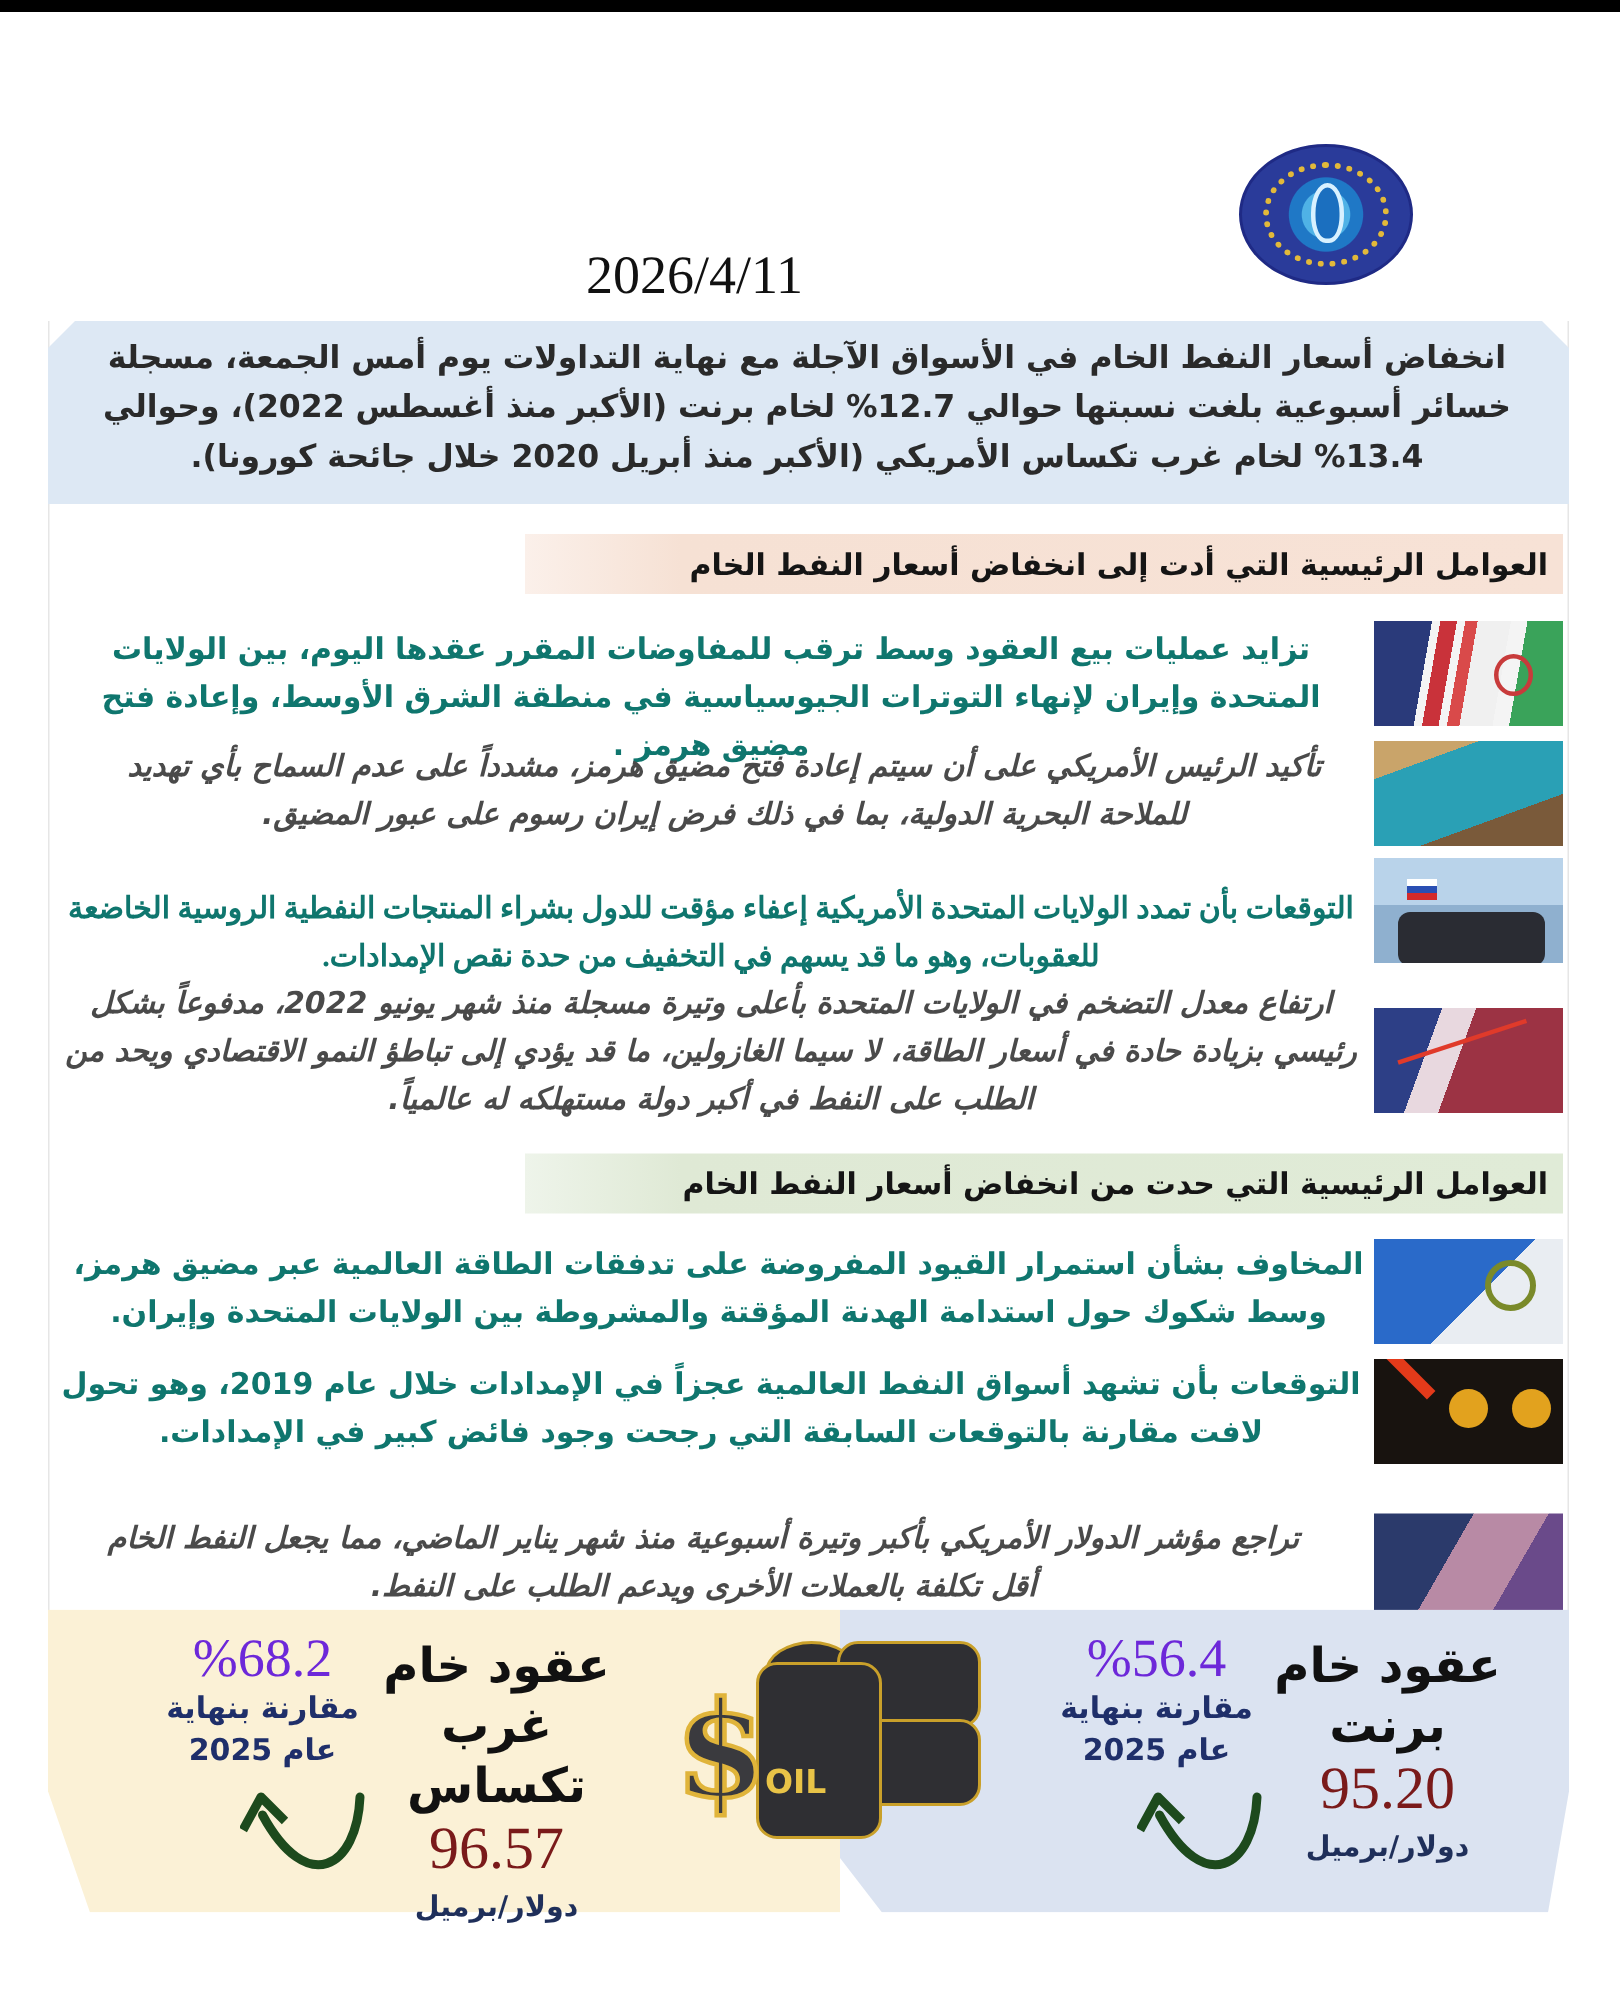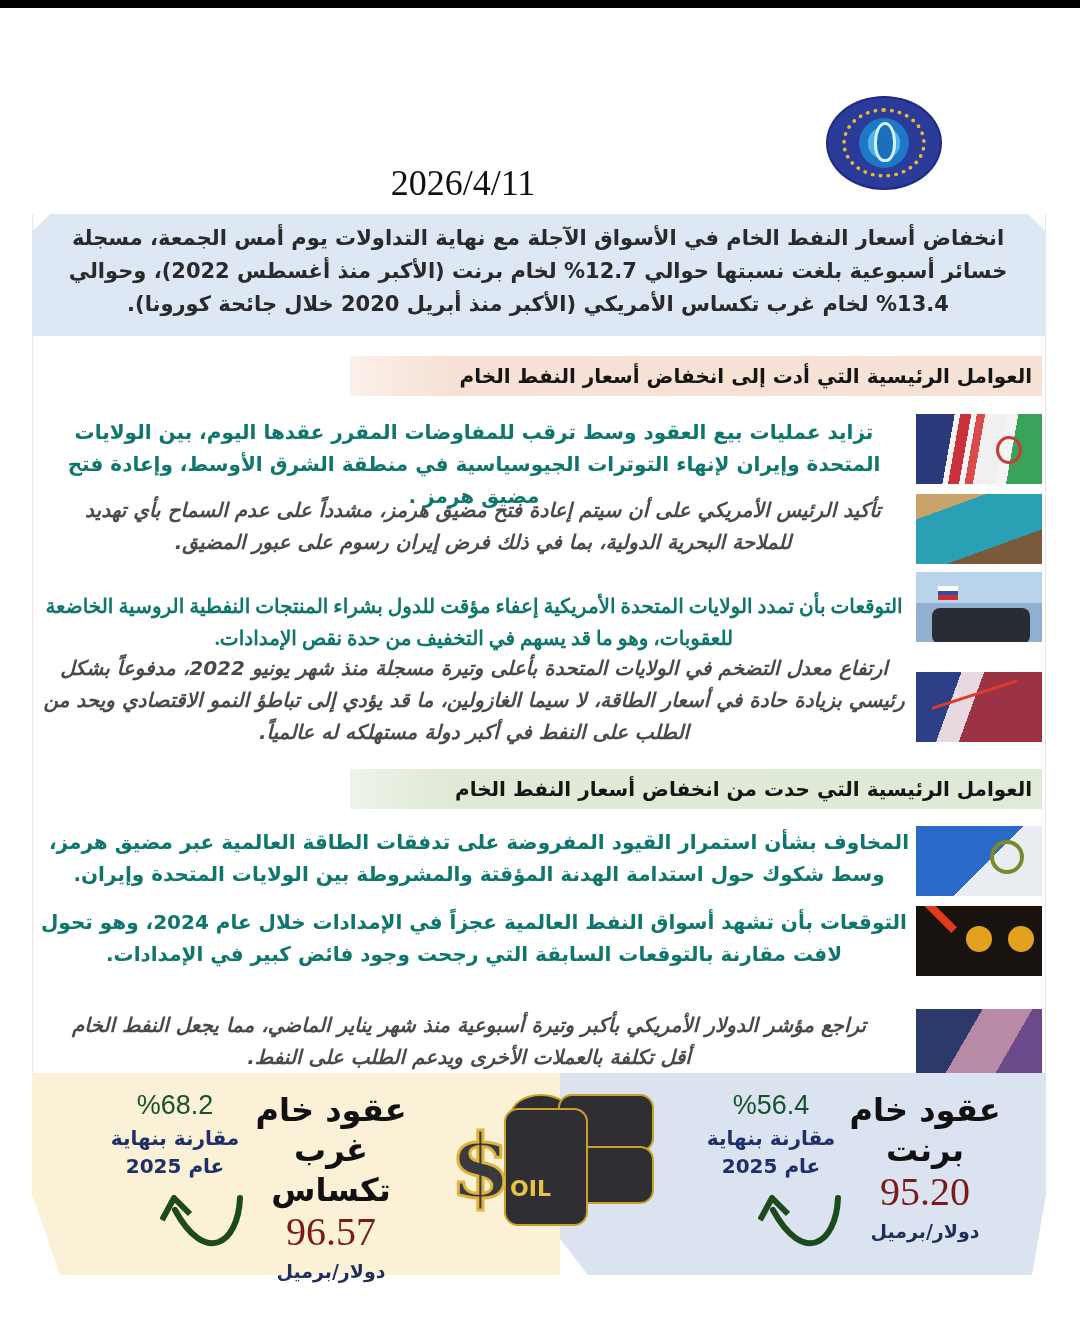--- a/index.html
+++ b/index.html
@@ -63,21 +63,21 @@
   .price-left { position: absolute; left: 32px; top: 1073px; width: 528px; height: 202px; background: #fbf1d6;
                 clip-path: polygon(0 0, 100% 0, 100% 100%, 28px 100%, 0 60%); }
   .price-right { position: absolute; left: 560px; top: 1073px; width: 486px; height: 202px; background: #dbe3f1;
                  clip-path: polygon(0 0, 100% 0, 100% 60%, 472px 100%, 28px 100%, 0 82%); }
 
   .card { position: absolute; direction: rtl; text-align: center; }
   .card .name { font-weight: bold; font-size: 32px; line-height: 40px; color: #111; }
   .card .price { font-family: "Liberation Serif", serif; font-size: 40px; line-height: 44px; color: #7a1a1a; }
   .card .unit { font-weight: bold; font-size: 19px; line-height: 34px; color: #1f2f5a; }
   .chg { position: absolute; text-align: center; }
-  .chg .pct { font-family: Liberation Sans, sans-serif; font-size: 27px; line-height: 38px; color: #14532d; }
+  .chg .pct { font-family: Liberation Serif, serif; font-size: 36px; line-height: 38px; color: #6d28d9; }
   .chg .cmp { font-weight: bold; font-size: 20px; line-height: 28px; color: #1f2f6a; direction: rtl; }
 
   .arrow-curve { position: absolute; width: 90px; height: 80px; }
 
   .oil-img { position: absolute; left: 448px; top: 1088px; width: 210px; height: 150px; }
   .oil-img .barrel { position: absolute; background: #2f2f33; border: 2px solid #c9a02a; border-radius: 14px; }
   .oil-img .dollar { position: absolute; left: 2px; top: 28px; font-family: "DejaVu Serif", serif; font-weight: bold;
                      font-size: 88px; line-height: 100px; color: #3a3a3e; -webkit-text-stroke: 3px #e0b43a; }
   .oil-img .label { position: absolute; left: 62px; top: 88px; font-family: "DejaVu Sans", sans-serif; font-weight: bold;
                     font-size: 22px; color: #e8c347; }
@@ -131,21 +131,21 @@
   <div class="thumb t-hormuz" style="top:0;"></div>
   <div class="text" style="top:0;padding-left:10px;">المخاوف بشأن استمرار القيود المفروضة على تدفقات الطاقة العالمية عبر مضيق هرمز، وسط شكوك حول استدامة الهدنة المؤقتة والمشروطة بين الولايات المتحدة وإيران.</div>
 </div>
 
 <div class="item" style="top:906px;height:72px;">
   <div class="thumb t-barrels" style="top:0;">
     <div class="arrow"></div>
     <div class="b" style="left:50px;"></div>
     <div class="b" style="left:92px;"></div>
   </div>
-  <div class="text" style="top:0;">التوقعات بأن تشهد أسواق النفط العالمية عجزاً في الإمدادات خلال عام 2024، وهو تحول لافت مقارنة بالتوقعات السابقة التي رجحت وجود فائض كبير في الإمدادات.</div>
+  <div class="text" style="top:0;">التوقعات بأن تشهد أسواق النفط العالمية عجزاً في الإمدادات خلال عام 2019، وهو تحول لافت مقارنة بالتوقعات السابقة التي رجحت وجود فائض كبير في الإمدادات.</div>
 </div>
 
 <div class="item" style="top:986px;height:72px;margin-top:23px;">
   <div class="thumb t-dollar" style="top:0;"></div>
   <div class="text grey" style="top:0;padding-left:20px;padding-right:30px;">تراجع مؤشر الدولار الأمريكي بأكبر وتيرة أسبوعية منذ شهر يناير الماضي، مما يجعل النفط الخام أقل تكلفة بالعملات الأخرى ويدعم الطلب على النفط.</div>
 </div>
 
 <div class="price-left"></div>
 <div class="price-right"></div>
 

